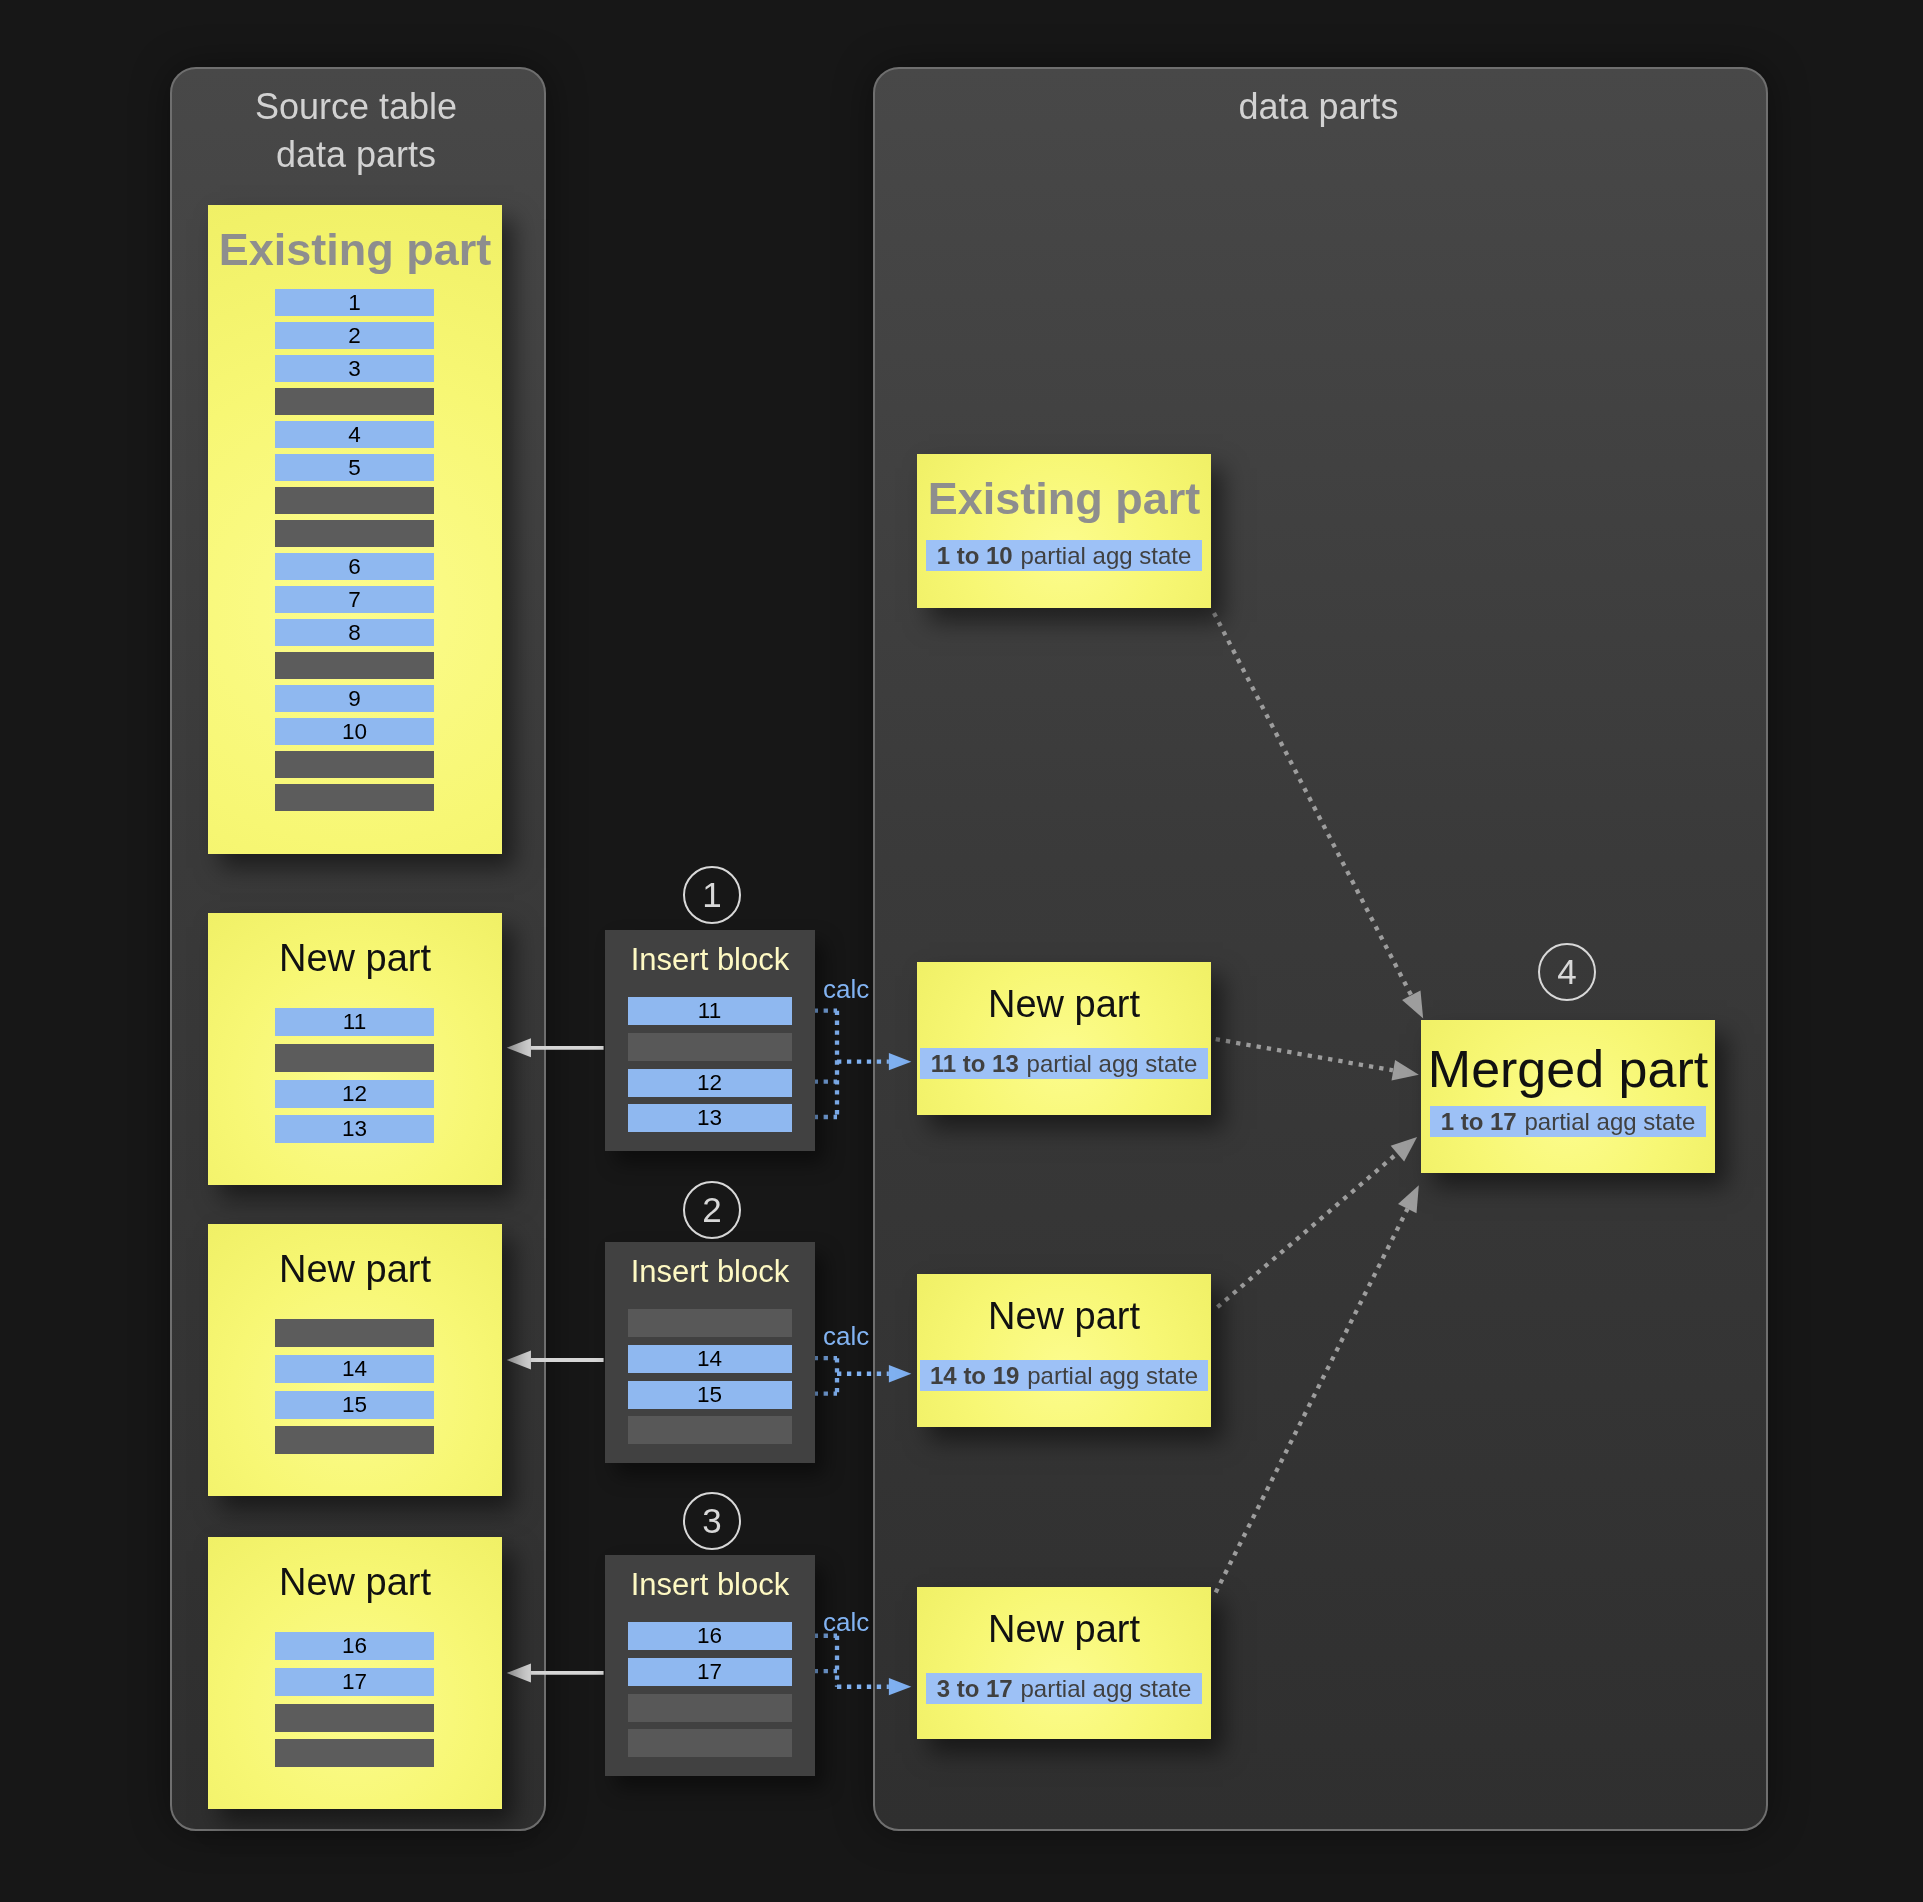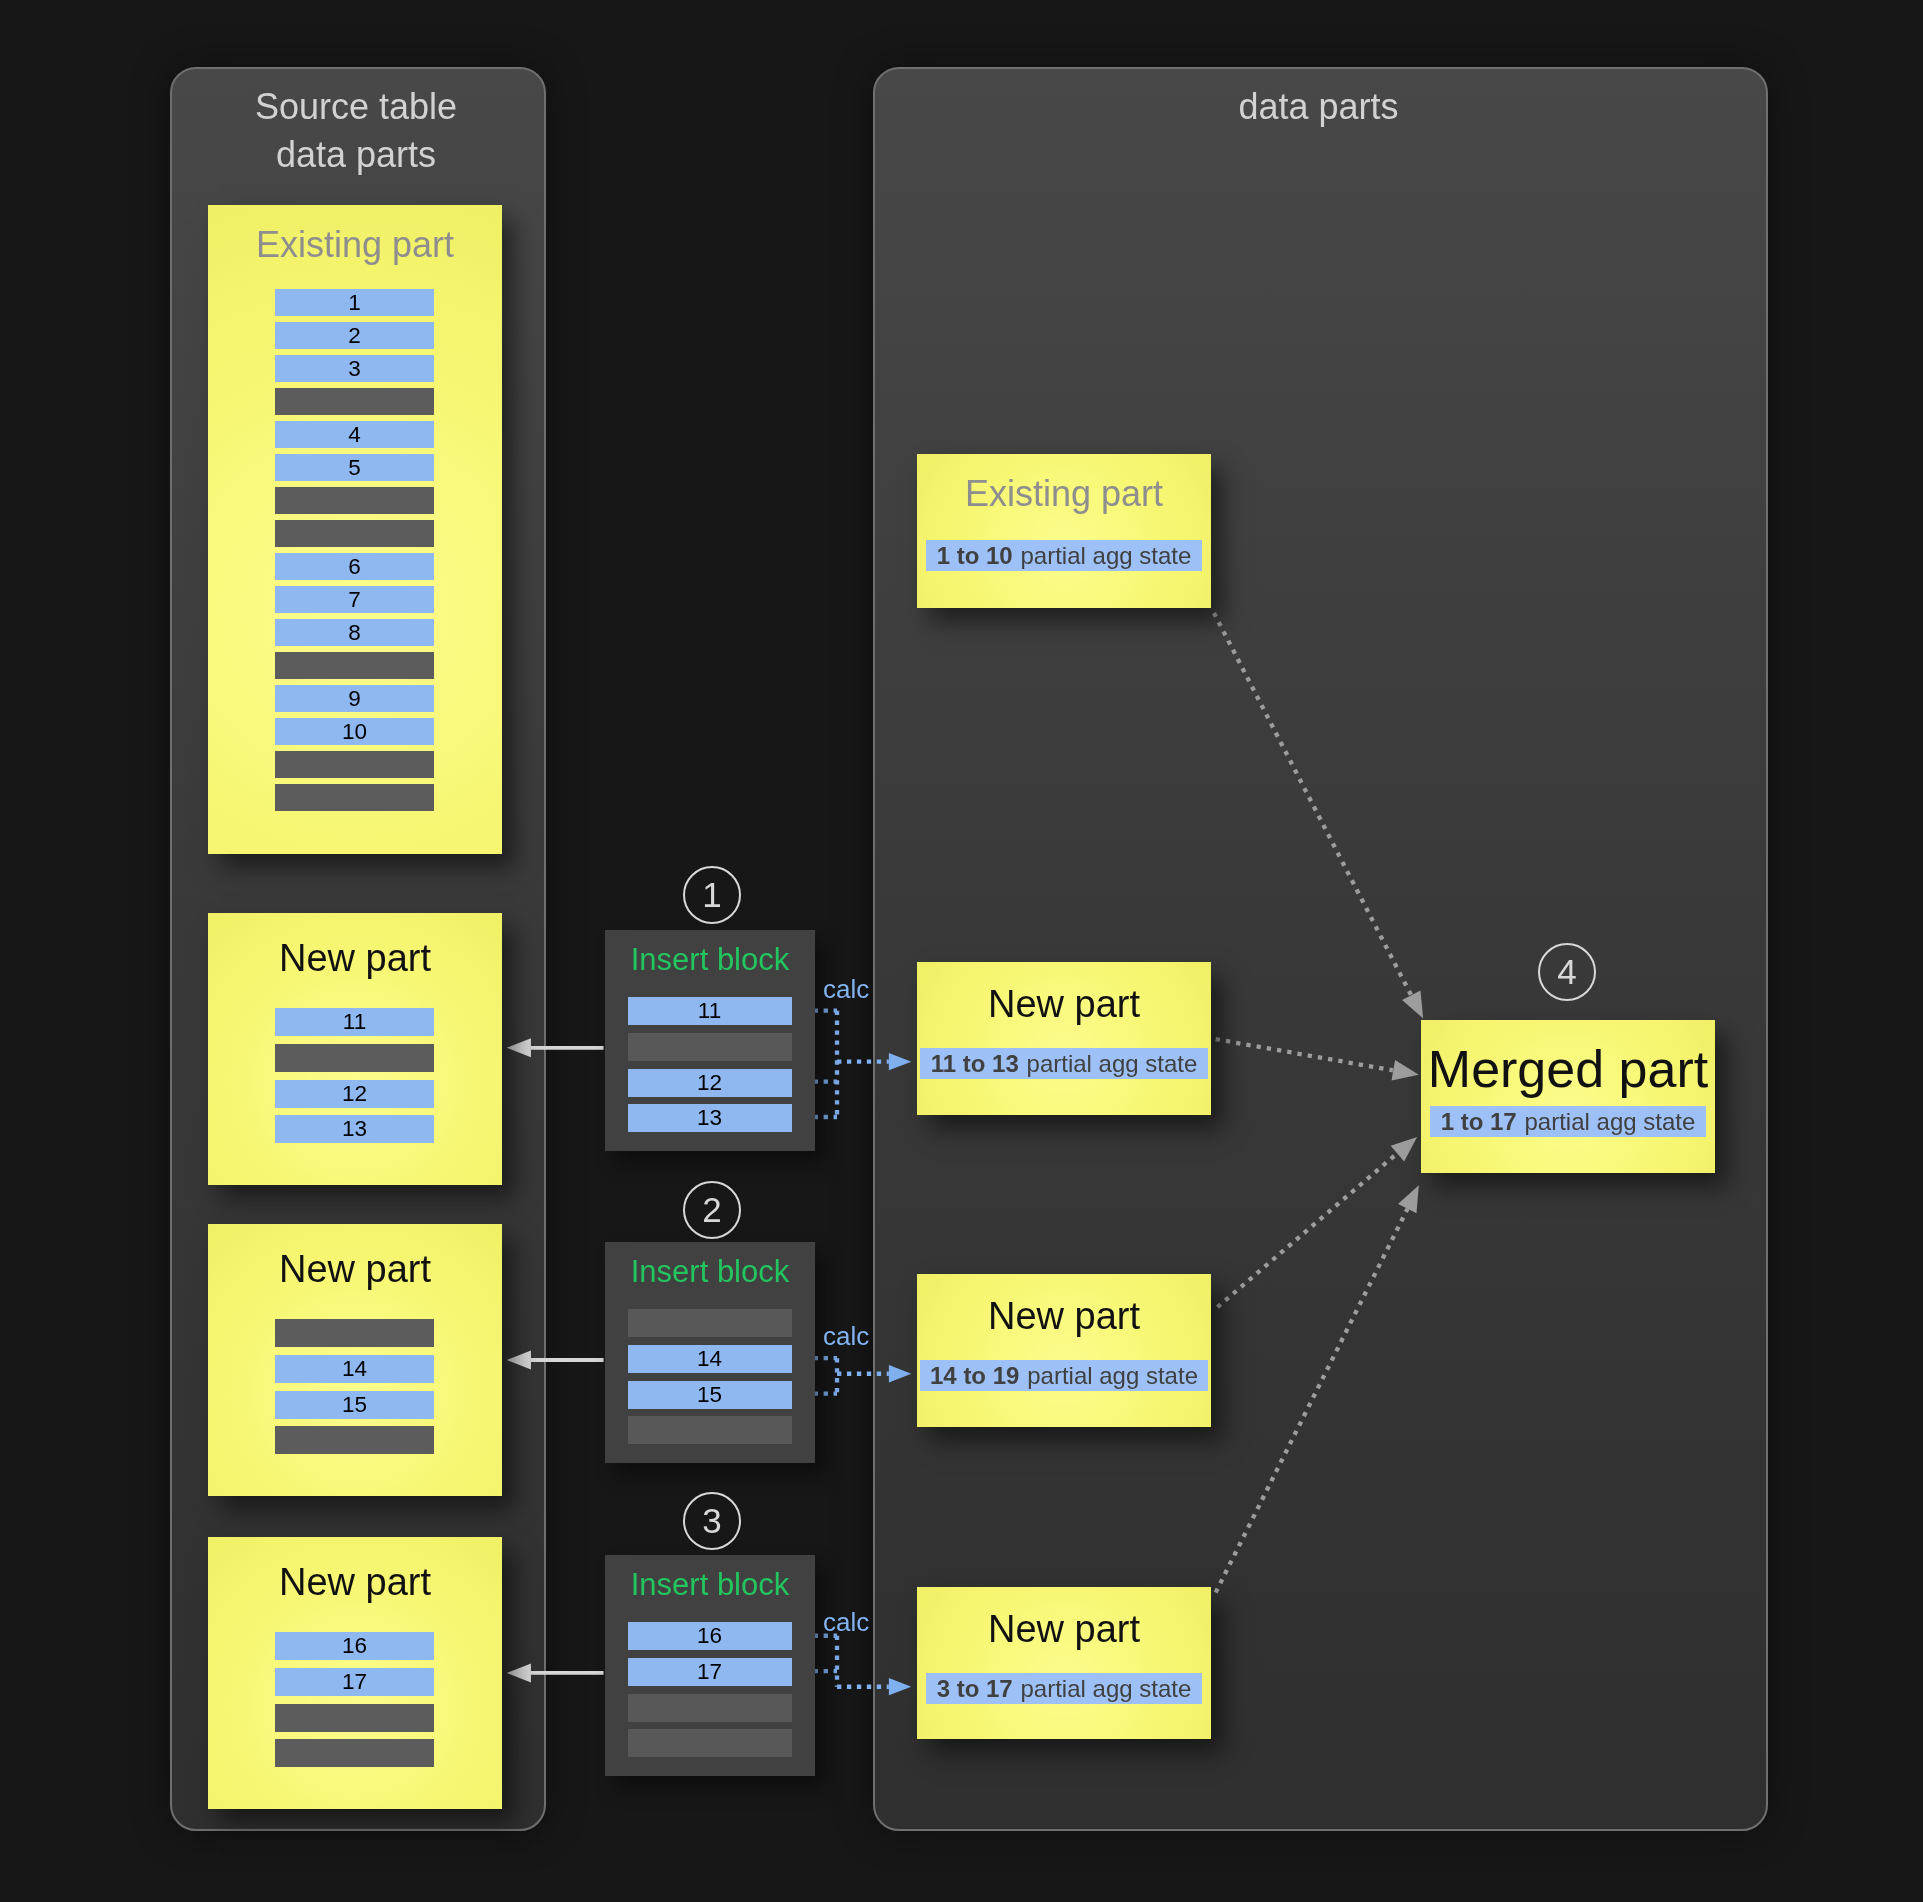--- a/index.html
+++ b/index.html
@@ -21,41 +21,41 @@
   
   .part{
     position:absolute;
     background:radial-gradient(circle at 50% 62%, #fcfc8d 0%, #f7f774 55%, #f0f066 100%);
     box-shadow:12px 14px 22.5px rgba(0,0,0,0.5);
   }
   .part-title{
     position:absolute;left:0;width:100%;text-align:center;
     font-size:38px;color:#111;
   }
-  .part-title.gray{color:#8e8e8e;font-size:36px;}
+  .part-title.gray{color:#8e8e8e;font-size:45px;font-weight:bold;}
   .part-title.big{font-size:52px;}
   
   .rows{position:absolute;display:flex;flex-direction:column;}
   .rows-sm{gap:6px;}
   .rows-lg{gap:7.8px;}
   .rows .row{width:100%;display:flex;align-items:center;justify-content:center;
     font-size:22.5px;color:#000;}
   .rows-sm .row{height:27px;}
   .rows-lg .row{height:28px;}
   .row-blue{background:#8fb8f0;}
   .row-gray{background:#5c5c5c;}
   .irows .row-gray{background:#585858;}
   
   .iblock{
     position:absolute;background:#414141;
     box-shadow:10.4px 12px 19px rgba(0,0,0,0.45);
   }
   .iblock-title{
     position:absolute;left:0;top:12px;width:100%;text-align:center;
-    color:#22c55e;font-size:31px;
+    color:#fef9c3;font-size:31px;
   }
   
   .step{
     position:absolute;width:54px;height:54px;border:2.6px solid #d8d8d8;
     border-radius:50%;color:#d8d8d8;font-size:35px;
     display:flex;align-items:center;justify-content:center;
   }
   .calc{position:absolute;color:#82b3f2;font-size:26px;}
   .chipline{position:absolute;left:0;width:100%;text-align:center;}
   .chip{

